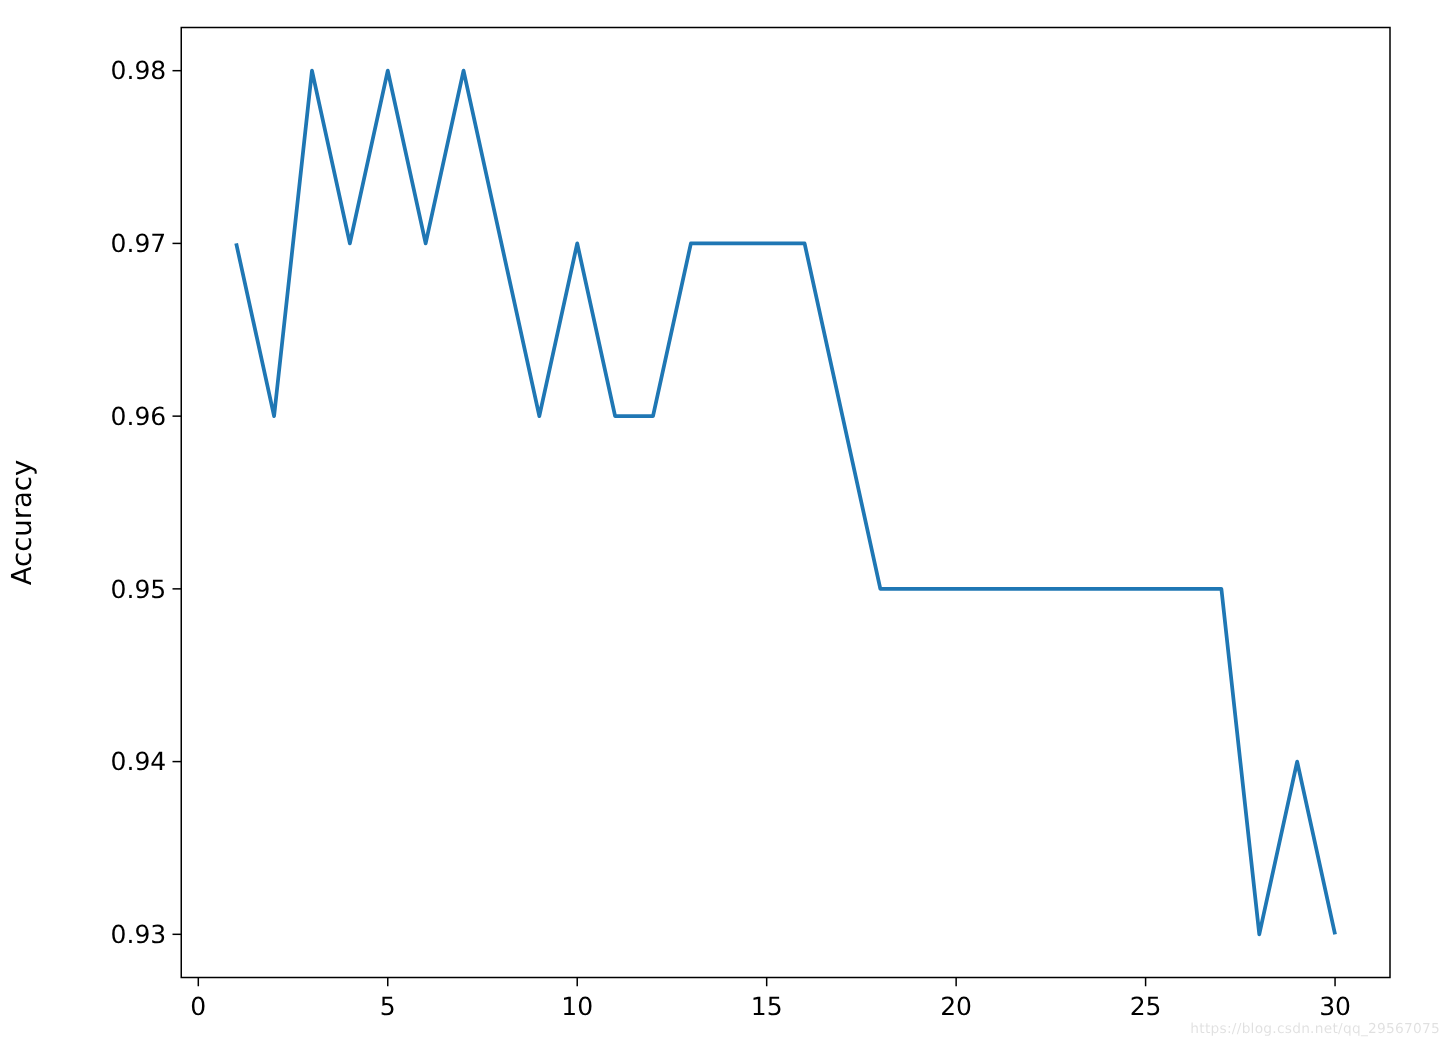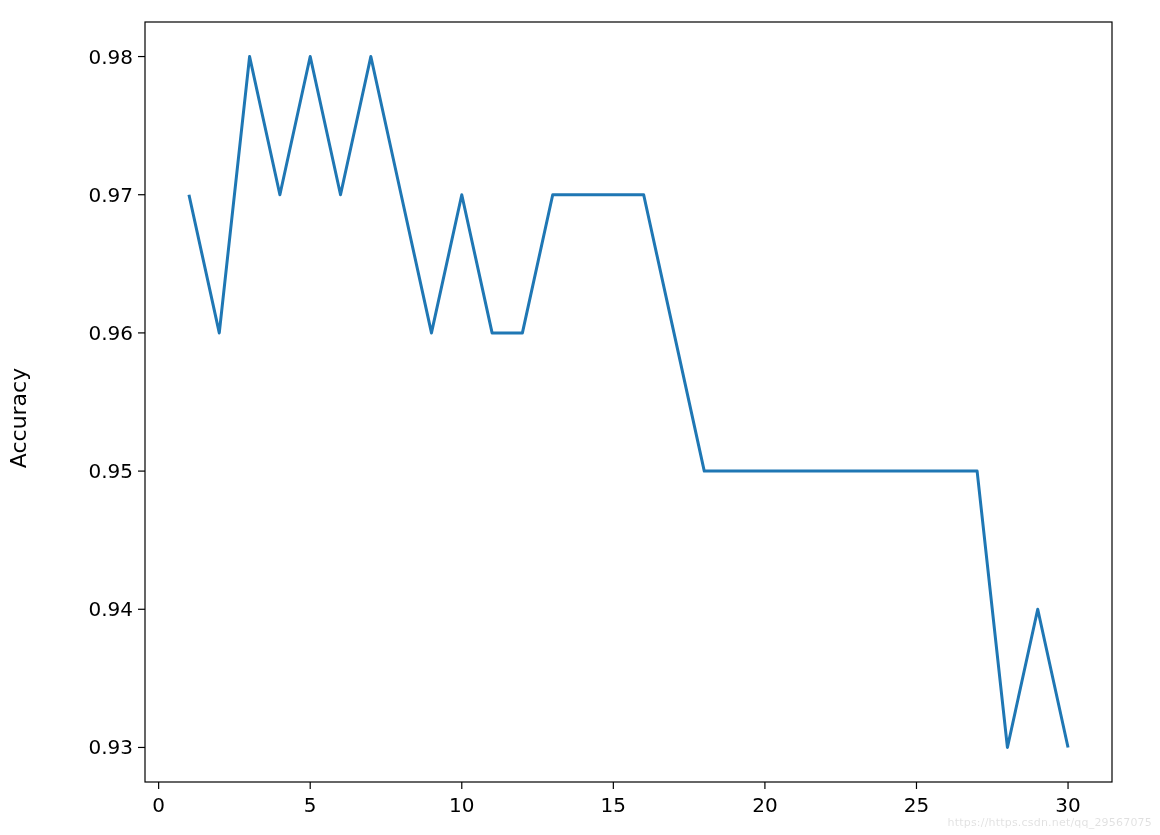--- a/index.html
+++ b/index.html
@@ -69,14 +69,14 @@
       <text x="133" y="478.09090909090986" text-anchor="end" class="tick-label">0.95</text>
       <line x1="138" y1="332.9090909090917" x2="145" y2="332.9090909090917" class="tick-mark"></line>
       <text x="133" y="339.9090909090917" text-anchor="end" class="tick-label">0.96</text>
       <line x1="138" y1="194.72727272727354" x2="145" y2="194.72727272727354" class="tick-mark"></line>
       <text x="133" y="201.72727272727354" text-anchor="end" class="tick-label">0.97</text>
       <line x1="138" y1="56.5454545454553" x2="145" y2="56.5454545454553" class="tick-mark"></line>
       <text x="133" y="63.5454545454553" text-anchor="end" class="tick-label">0.98</text>
       <path d="M188.95 194.73 L219.27 332.91 L249.58 56.55 L279.89 194.73 L310.21 56.55 L340.52 194.73 L370.84 56.55 L401.15 194.73 L431.46 332.91 L461.78 194.73 L492.09 332.91 L522.40 332.91 L552.72 194.73 L583.03 194.73 L613.34 194.73 L643.66 194.73 L673.97 332.91 L704.28 471.09 L734.60 471.09 L764.91 471.09 L795.22 471.09 L825.54 471.09 L855.85 471.09 L886.16 471.09 L916.48 471.09 L946.79 471.09 L977.11 471.09 L1007.42 747.45 L1037.73 609.27 L1068.05 747.45 " class="series-line"></path>
     </svg>
 
-  <div class="watermark">https://https.csdn.net/qq_29567075</div>
+  <div class="watermark">https://blog.csdn.net/qq_29567075</div>
 </div>
 
 </body></html>

